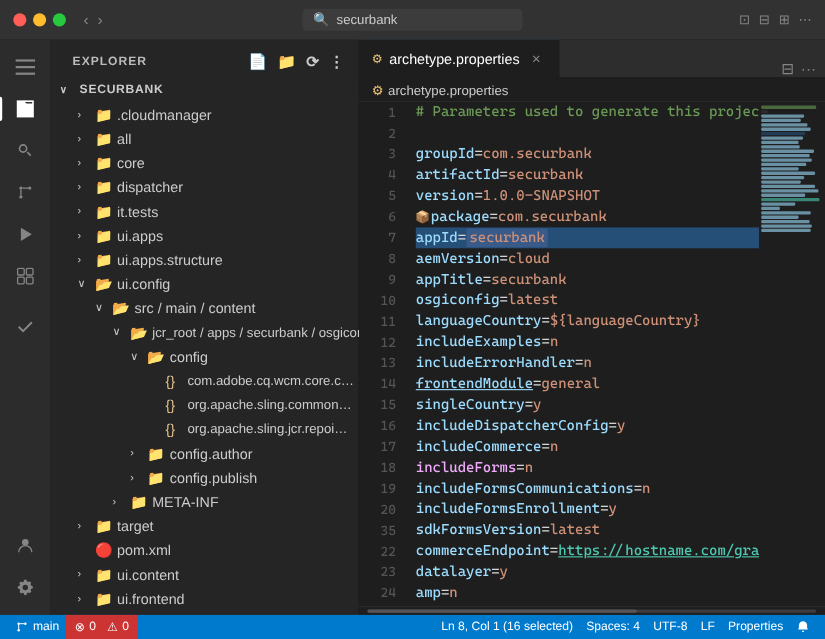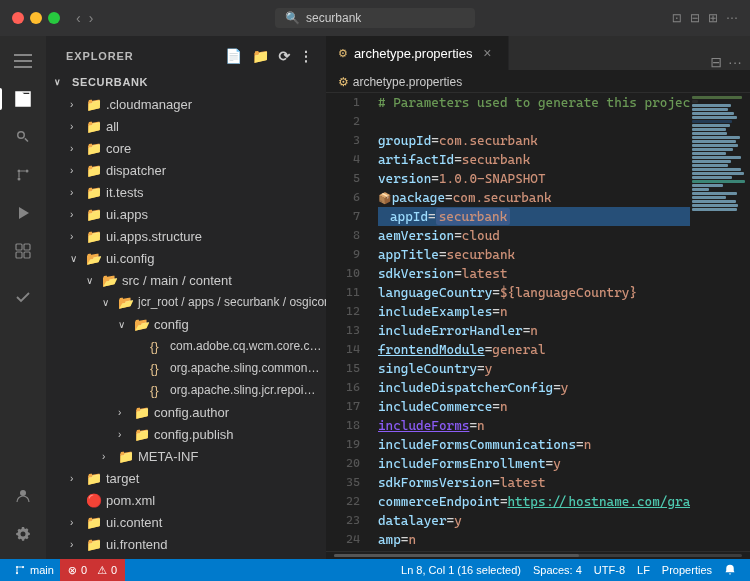--- a/index.html
+++ b/index.html
@@ -278,21 +278,20 @@
       position: relative;
     }
     .code-line {
       height: 19px;
       white-space: pre;
       display: block;
       color: #d4d4d4;
     }
     .code-line.highlighted {
       background: #264f78;
-      padding-left: 12px;
     }
     .comment { color: #6a9955; }
 
     
     .minimap {
       width: 60px;
       background: #1e1e1e;
       flex-shrink: 0;
       position: relative;
       overflow: hidden;
@@ -605,29 +604,29 @@
       <div class="code-lines">
         <span class="code-line comment"># Parameters used to generate this project with aem-project-</span>
         <span class="code-line"> </span>
         <span class="code-line"><span style="color:#9cdcfe;">groupId</span>=<span style="color:#ce9178;">com.securbank</span></span>
         <span class="code-line"><span style="color:#9cdcfe;">artifactId</span>=<span style="color:#ce9178;">securbank</span></span>
         <span class="code-line"><span style="color:#9cdcfe;">version</span>=<span style="color:#ce9178;">1.0.0-SNAPSHOT</span></span>
         <span class="code-line"><span style="font-size:11px;">📦</span><span style="color:#9cdcfe;">package</span>=<span style="color:#ce9178;">com.securbank</span></span>
         <span class="code-line highlighted"><span style="color:#9cdcfe;">appId</span>=<span style="background:#3a5a8a;color:#ce9178;padding:1px 3px;border-radius:2px;">securbank</span></span>
         <span class="code-line"><span style="color:#9cdcfe;">aemVersion</span>=<span style="color:#ce9178;">cloud</span></span>
         <span class="code-line"><span style="color:#9cdcfe;">appTitle</span>=<span style="color:#ce9178;">securbank</span></span>
-        <span class="code-line"><span style="color:#9cdcfe;">sdkVersion</span>=<span style="color:#ce9178;">latest</span></span>
+        <span class="code-line"><span style="color:#9cdcfe;">osgiconfig</span>=<span style="color:#ce9178;">latest</span></span>
         <span class="code-line"><span style="color:#9cdcfe;">languageCountry</span>=<span style="color:#ce9178;">${languageCountry}</span></span>
         <span class="code-line"><span style="color:#9cdcfe;">includeExamples</span>=<span style="color:#ce9178;">n</span></span>
         <span class="code-line"><span style="color:#9cdcfe;">includeErrorHandler</span>=<span style="color:#ce9178;">n</span></span>
         <span class="code-line"><span style="color:#9cdcfe;text-decoration:underline;">frontendModule</span>=<span style="color:#ce9178;">general</span></span>
         <span class="code-line"><span style="color:#9cdcfe;">singleCountry</span>=<span style="color:#ce9178;">y</span></span>
         <span class="code-line"><span style="color:#9cdcfe;">includeDispatcherConfig</span>=<span style="color:#ce9178;">y</span></span>
         <span class="code-line"><span style="color:#9cdcfe;">includeCommerce</span>=<span style="color:#ce9178;">n</span></span>
-        <span class="code-line"><span style="color:#8b5cf6;text-decoration:underline;">includeForms</span>=<span style="color:#ce9178;">n</span></span>
+        <span class="code-line"><span style="color:#f0abfc;">includeForms</span>=<span style="color:#ce9178;">n</span></span>
         <span class="code-line"><span style="color:#9cdcfe;">includeFormsCommunications</span>=<span style="color:#ce9178;">n</span></span>
         <span class="code-line"><span style="color:#9cdcfe;">includeFormsEnrollment</span>=<span style="color:#ce9178;">y</span></span>
         <span class="code-line"><span style="color:#9cdcfe;">sdkFormsVersion</span>=<span style="color:#ce9178;">latest</span></span>
         <span class="code-line"><span style="color:#9cdcfe;">commerceEndpoint</span>=<span style="color:#4ec9b0;text-decoration:underline;">https://hostname.com/graphql</span></span>
         <span class="code-line"><span style="color:#9cdcfe;">datalayer</span>=<span style="color:#ce9178;">y</span></span>
         <span class="code-line"><span style="color:#9cdcfe;">amp</span>=<span style="color:#ce9178;">n</span></span>
         <span class="code-line">=</span>
 
       </div>
 

